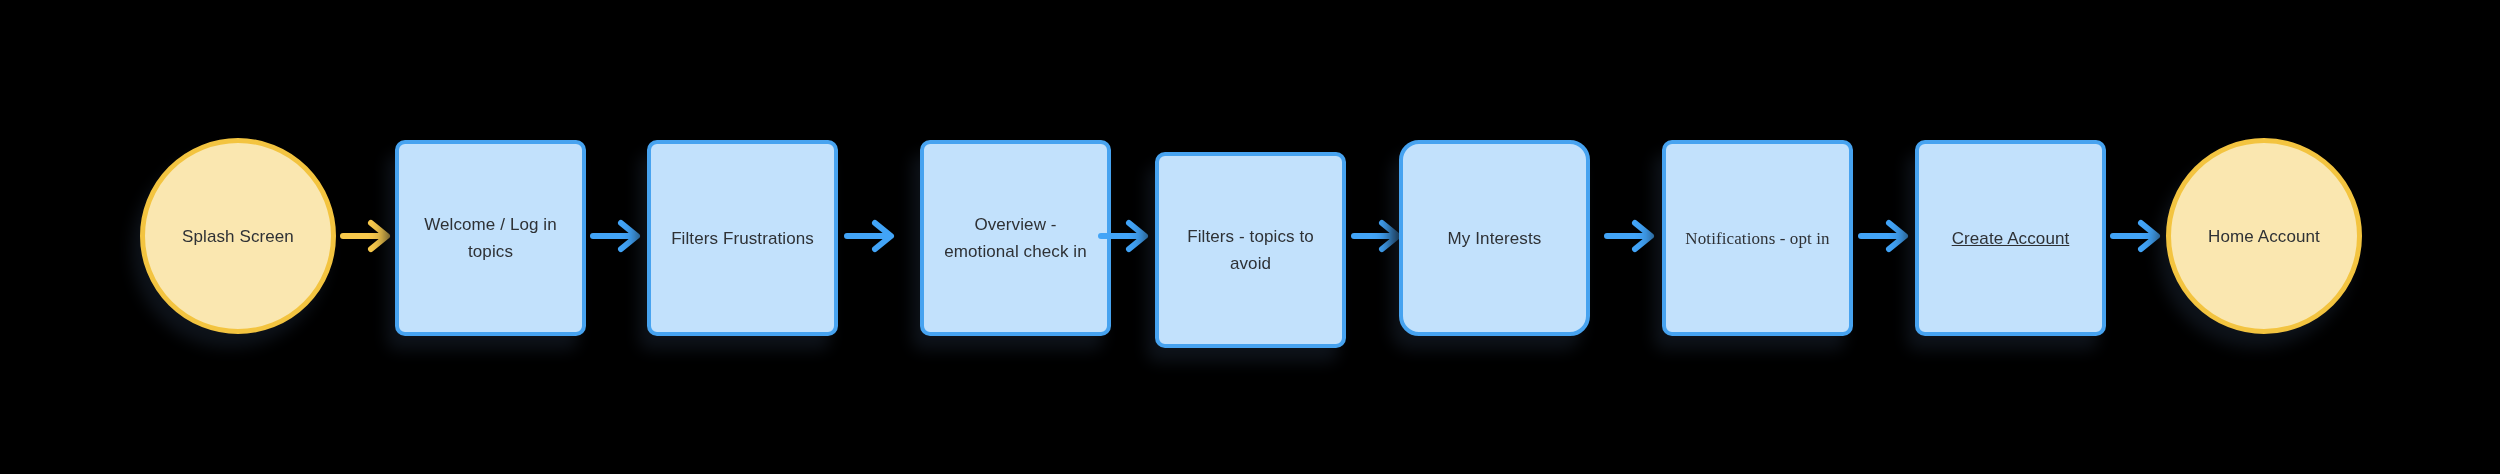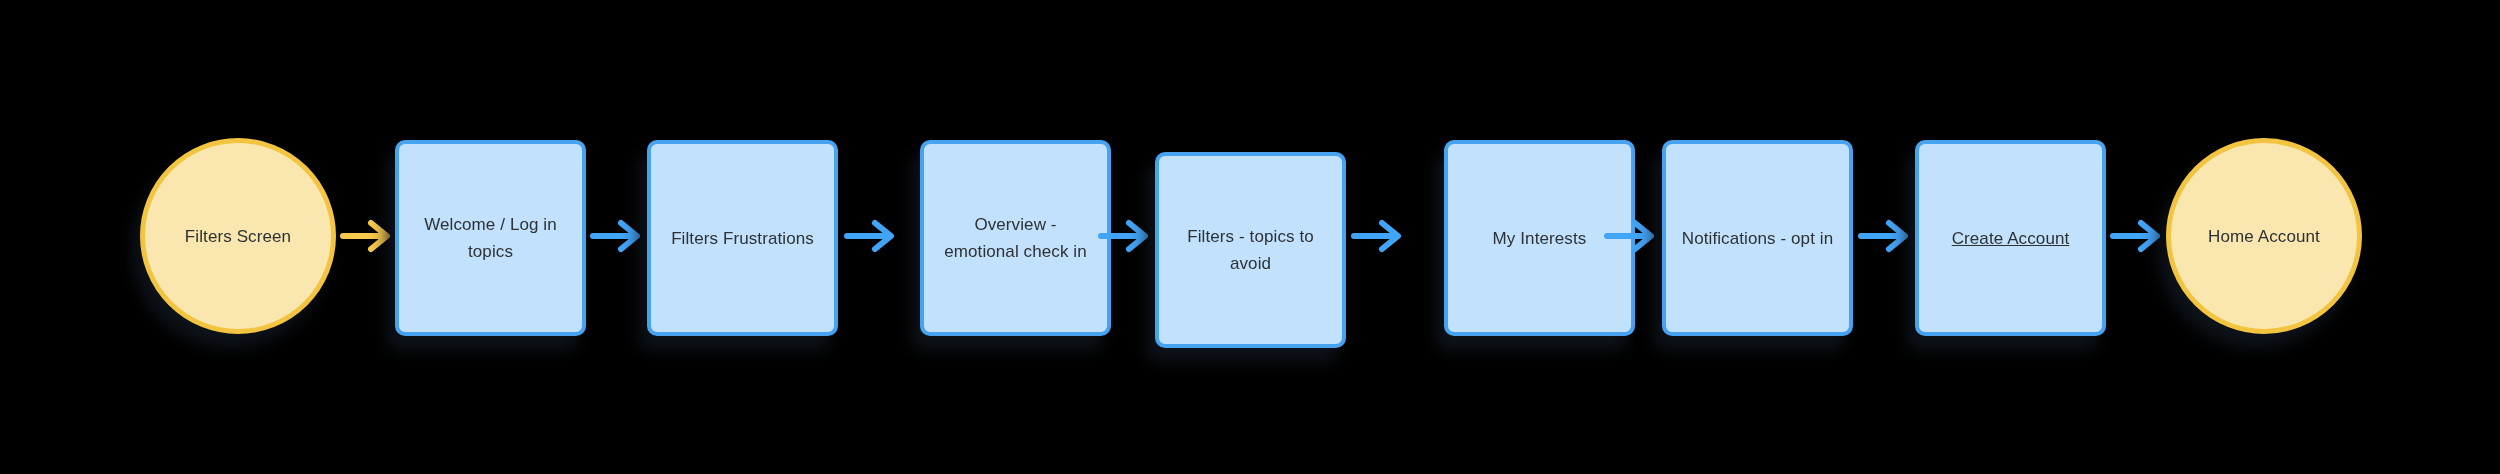--- a/index.html
+++ b/index.html
@@ -47,22 +47,22 @@
     background: #FAE7B0;
     border: 5px solid #F3C440;
     border-radius: 50%;
     box-shadow: -8px 14px 16px rgba(16, 22, 31, 0.85);
   }
   .n0 { left: 140px; }
   .n1 { left: 395px; }
   .n2 { left: 647px; }
   .n3 { left: 920px; }
   .n4 { left: 1155px; margin-top: 12px; }
-  .n5 { left: 1444px; }
-  .n6 { left: 1662px; }
+  .n5 { left: 1399px; border-radius: 20px; }
+  .n6 { left: 1662px; font-family: Liberation Serif, serif; }
   .n7 { left: 1915px; text-decoration: underline; }
   .n8 { left: 2166px; }
   .connector {
     position: absolute;
     top: 219px;
     width: 52px;
     height: 34px;
   }
   .connector svg { display: block; width: 52px; height: 34px; }
   .connector.blue   { color: #42A4F7; }
@@ -75,21 +75,21 @@
   .c5 { left: 1604px; }
   .c6 { left: 1858px; }
   .c7 { left: 2110px; }
 </style>
 </head>
 <body>
 
 <div class="canvas">
 
   <div class="node circle n0">
-    <span class="label">Filters Screen</span>
+    <span class="label">Splash Screen</span>
   </div>
 
   <div class="connector c0 yellow">
     <svg viewBox="0 0 52 34" fill="none" xmlns="http://www.w3.org/2000/svg">
       <path d="M3 17 H44" stroke="currentColor" stroke-width="6" stroke-linecap="round"></path>
       <path d="M31 4 L47 17 L31 30" stroke="currentColor" stroke-width="6" stroke-linecap="round" stroke-linejoin="round"></path>
     </svg>
   </div>
 
   <div class="node rect n1">

